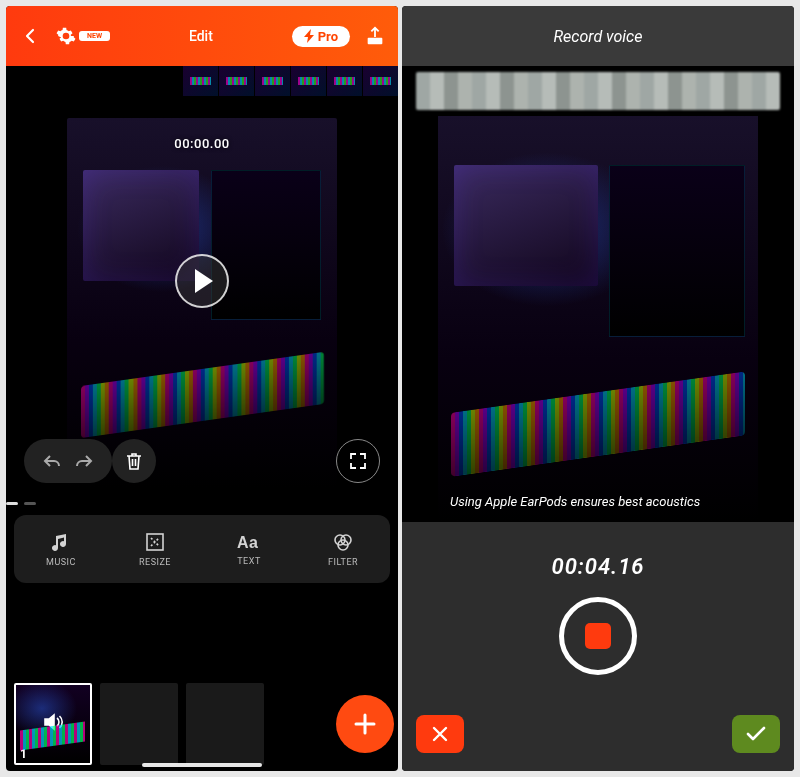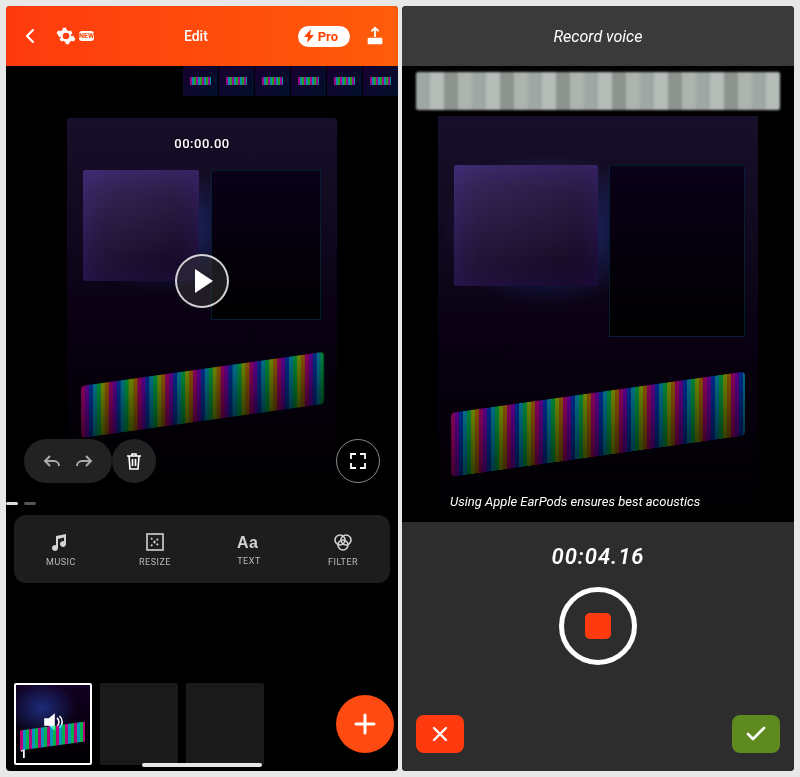--- a/index.html
+++ b/index.html
@@ -14,26 +14,26 @@
 
   
   .hdr-left {
     position:relative; height:60px;
     background:linear-gradient(90deg,#ff3a0e 0%,#ff5c0a 100%);
     display:flex; align-items:center; justify-content:space-between;
     padding:0 12px;
   }
   .hdr-left .group { display:flex; align-items:center; gap:14px; }
   .back-btn { width:24px; height:24px; display:flex; align-items:center; justify-content:center; cursor:pointer; }
-  .badge-new { font-size:7px; font-weight:700; color:#ff4400; background:#fff; padding:1px 0; border-radius:3px; margin-left:3px;}
+  .badge-new { font-size:7px; font-weight:700; color:#ff4400; background:#fff; padding:1px 8px; border-radius:3px; margin-left:3px;}
   .gear { cursor:pointer; display:flex; align-items:center; }
   .hdr-title { font-size:14px; font-weight:500; color:#fff; }
   .pro-pill {
     background:#fff; color:#ff4400; font-weight:700; font-size:13px;
-    padding:3px 12px 3px 6px; border-radius:12px; display:flex; align-items:center; gap:2px; cursor:pointer;
+    padding:3px 12px 3px 12px; border-radius:12px; display:flex; align-items:center; gap:2px; cursor:pointer;
   }
   .export { cursor:pointer; display:flex; align-items:center; }
 
   .preview-area {
     position:relative; background:#000; height:430px; width:100%;
   }
   .thumbs-strip {
     position:absolute; top:0; right:0; height:30px; width:55%;
     display:flex;
   }
@@ -188,21 +188,21 @@
     border-radius:4px;
     opacity:.85;
   }
   .tip-text {
     position:absolute; bottom:12px; left:12px; right:0; text-align:left;
     font-size:13px; color:#fff;
   }
 
   .record-panel {
     background:#2d2d2d; position:absolute; bottom:0; left:0; right:0; top:516px;
-    display:flex; flex-direction:column; align-items:center; padding-top:22px;
+    display:flex; flex-direction:column; align-items:center; padding-top:32px;
   }
   .rec-time { font-size:22px; font-weight:600; letter-spacing:1px; }
   .rec-btn {
     margin-top:18px; width:78px; height:78px; border-radius:50%;
     border:5px solid #fff; display:flex; align-items:center; justify-content:center;
     cursor:pointer;
   }
   .rec-btn .sq {
     width:26px; height:26px; background:#ff3a0e; border-radius:5px;
   }

